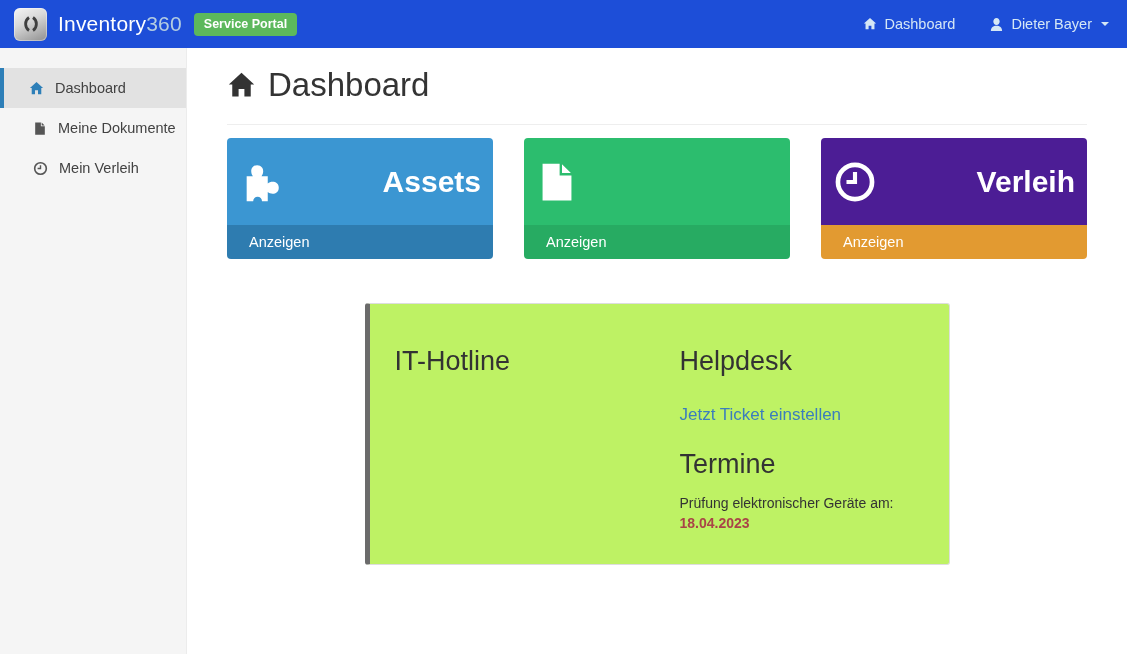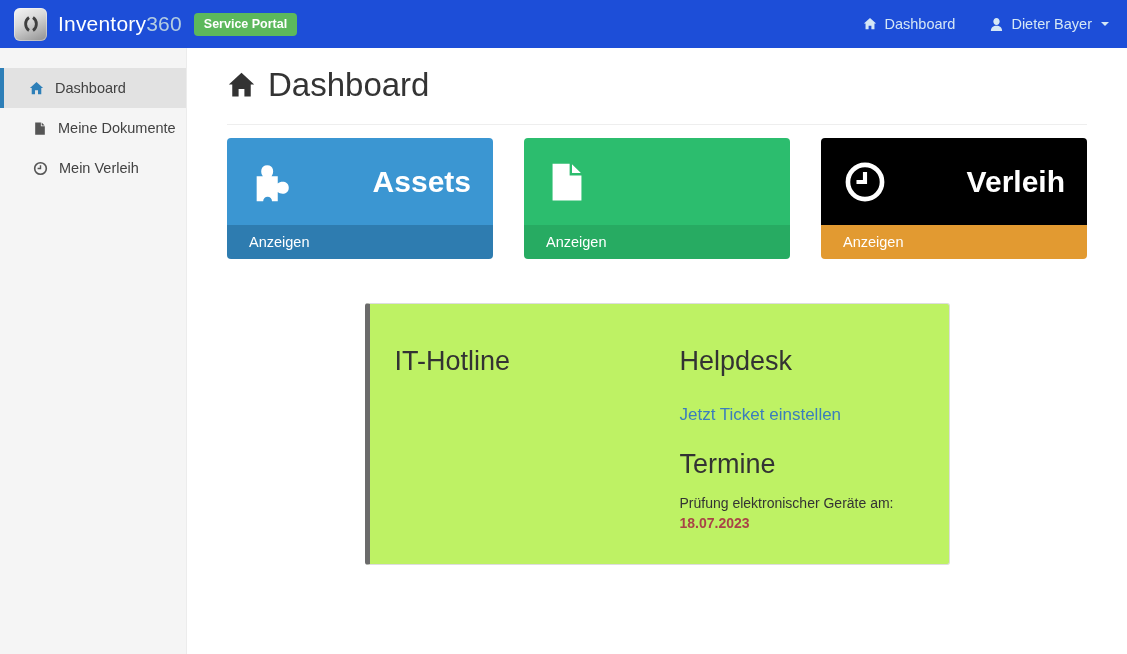--- a/index.html
+++ b/index.html
@@ -38,27 +38,27 @@
   .main { position:absolute; top:48px; left:187px; width:940px; bottom:0;
     background:#fff; padding:0 40px; }
   .page-title { display:flex; align-items:center; gap:12px; margin-top:18px;
     font-size:33px; font-weight:400; color:#343434; }
   .page-title .ic { color:#333; display:flex; }
   .title-rule { border:none; border-top:1px solid #eee; margin:20px 0 13px; }
 
   
   .cards { display:flex; gap:31px; }
   .card { flex:1; border-radius:4px; overflow:hidden; cursor:pointer; color:#fff; }
-  .card-body { display:flex; align-items:center; padding:20px 22px; height:87px; }
+  .card-body { display:flex; align-items:center; padding:20px 12px; height:87px; }
   .card-body .ic { display:flex; }
   .card-title { flex:1; text-align:right; font-size:30px; font-weight:bold; }
   .card-footer { padding:9px 22px 10px; font-size:14.5px; height:34px; }
   .card.blue  .card-body { background:#3b96d2; } .card.blue  .card-footer { background:#2e7cb0; }
   .card.green .card-body { background:#2cbd6e; } .card.green .card-footer { background:#27ab62; }
-  .card.orange .card-body { background:#000000; } .card.orange .card-footer { background:#e29a31; }
+  .card.orange .card-body { background:#4c1d95; } .card.orange .card-footer { background:#e29a31; }
 
   
   .info-panel { width:585px; margin:44px auto 0; background:#bef264;
     border:1px solid #ddd; border-left:5px solid #6b6b6b; border-radius:3px;
     display:flex; padding:42px 25px 30px; min-height:226px; }
   .panel-col-left { width:285px; }
   .panel-col-right { flex:1; }
   .panel-h { font-size:27px; font-weight:400; color:#333; }
   .hotline-list { margin:16px 0 0 38px; font-size:14.5px; color:#333; }
   .hotline-list li { margin-bottom:6px; }
@@ -208,17 +208,17 @@
   <div class="info-panel">
     <div class="panel-col-left">
       <h2 class="panel-h">IT-Hotline</h2>
     </div>
     <div class="panel-col-right">
       <h2 class="panel-h">Helpdesk</h2>
       <a class="ticket-link">Jetzt Ticket einstellen</a>
       <h2 class="panel-h termine-h">Termine</h2>
       <p class="termine-text">
         <span>Prüfung elektronischer Geräte am:</span><br>
-        <span class="termine-date">18.07.2023</span>
+        <span class="termine-date">18.04.2023</span>
       </p>
     </div>
   </div>
 </div>
 
 </body></html>

